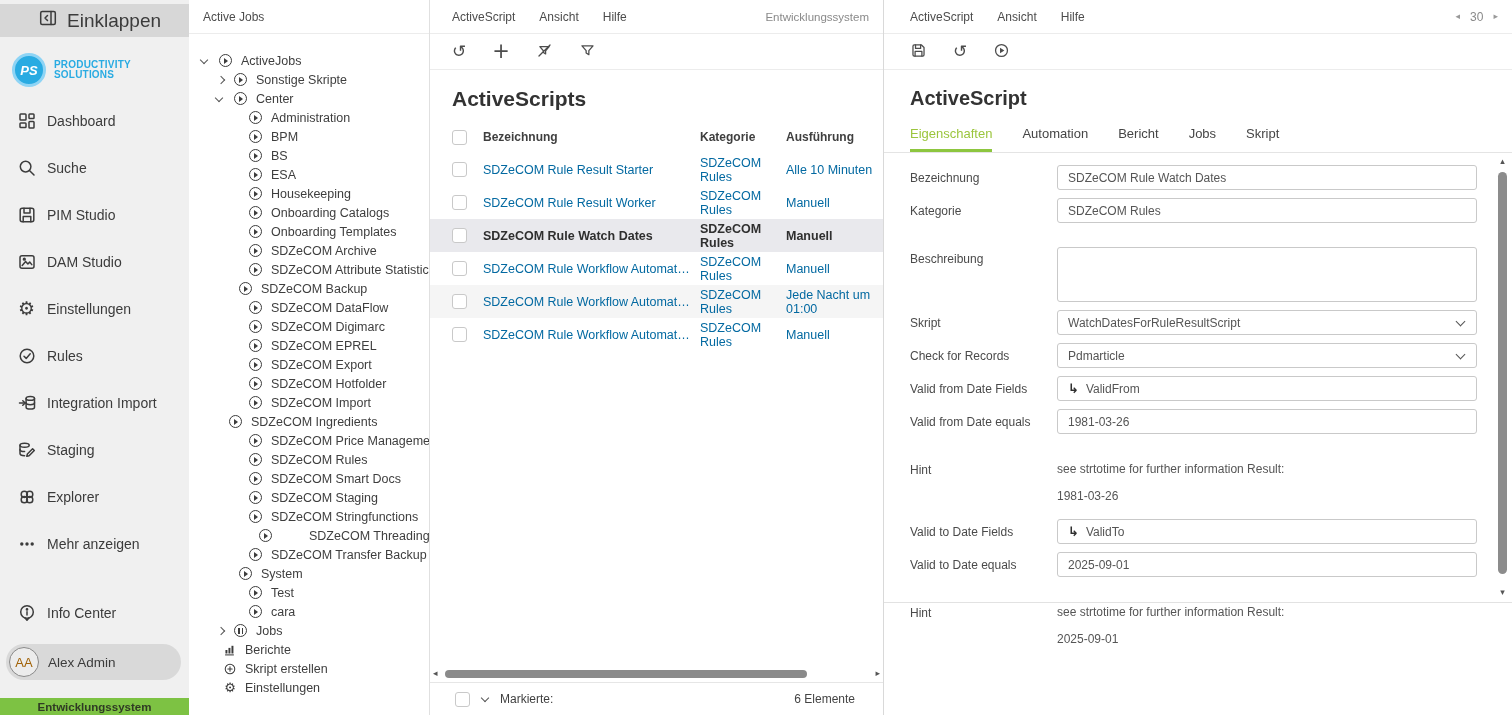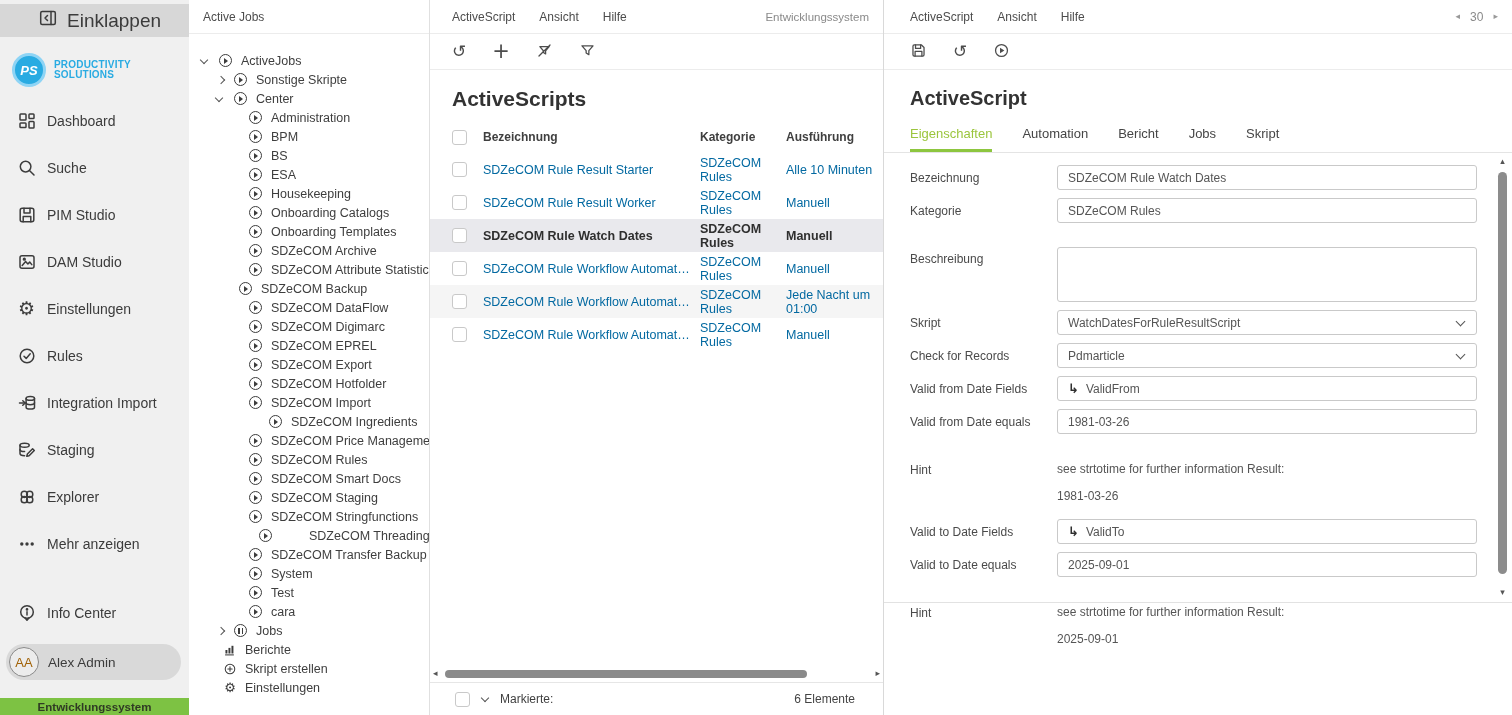--- a/index.html
+++ b/index.html
@@ -333,21 +333,21 @@
         <div class="titem" style="padding-left: 42px;">
           <span class="texp"></span>
           <span class="tico play"></span>
           <span class="tlabel">SDZeCOM Hotfolder</span>
         </div>
         <div class="titem" style="padding-left: 42px;">
           <span class="texp"></span>
           <span class="tico play"></span>
           <span class="tlabel">SDZeCOM Import</span>
         </div>
-        <div class="titem" style="padding-left: 62px;">
+        <div class="titem" style="padding-left: 22px;">
           <span class="texp"></span>
           <span class="tico play"></span>
           <span class="tlabel">SDZeCOM Ingredients</span>
         </div>
         <div class="titem" style="padding-left: 42px;">
           <span class="texp"></span>
           <span class="tico play"></span>
           <span class="tlabel">SDZeCOM Price Management</span>
         </div>
         <div class="titem" style="padding-left: 42px;">
@@ -373,21 +373,21 @@
         <div class="titem" style="padding-left: 24px; gap: 28px;">
           <span class="texp"></span>
           <span class="tico play"></span>
           <span class="tlabel">SDZeCOM Threading</span>
         </div>
         <div class="titem" style="padding-left: 42px;">
           <span class="texp"></span>
           <span class="tico play"></span>
           <span class="tlabel">SDZeCOM Transfer Backup</span>
         </div>
-        <div class="titem" style="padding-left: 42px;">
+        <div class="titem" style="padding-left: 32px;">
           <span class="texp"></span>
           <span class="tico play"></span>
           <span class="tlabel">System</span>
         </div>
         <div class="titem" style="padding-left: 42px;">
           <span class="texp"></span>
           <span class="tico play"></span>
           <span class="tlabel">Test</span>
         </div>
         <div class="titem" style="padding-left: 42px;">

